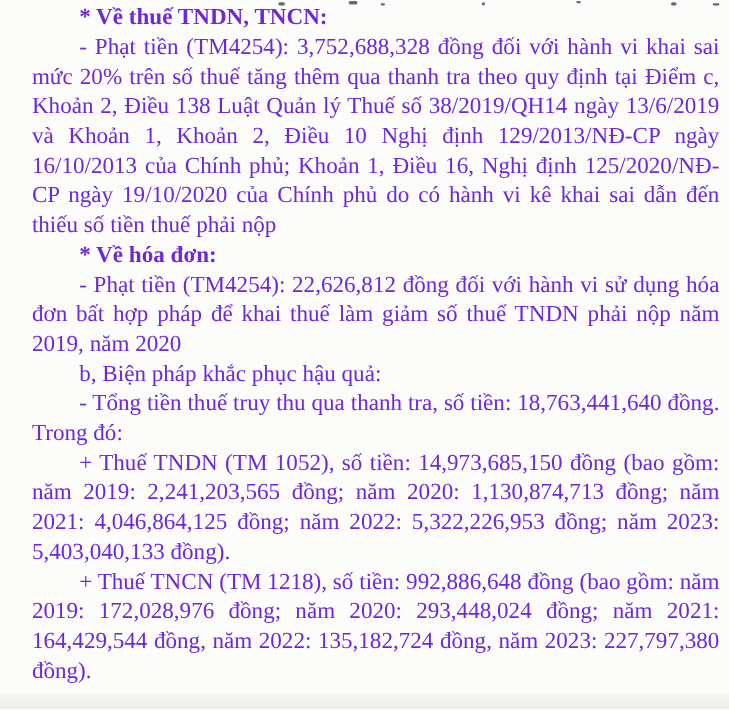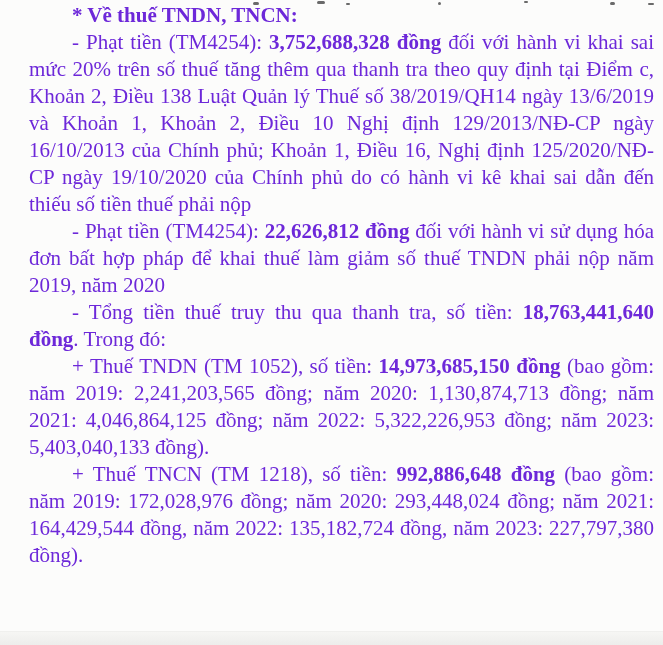--- a/index.html
+++ b/index.html
@@ -30,21 +30,21 @@
   .content p {
     margin: 0;
     text-indent: 43px;
     text-align: justify;
   }
   .content p.heading {
     font-weight: 700;
     text-align: left;
   }
   .content strong {
-    font-weight: 700;
+    font-weight: 400;
   }
   
   .speck {
     position: absolute;
     background: #3a3a3a;
     opacity: 0.75;
     border-radius: 2px;
   }
   
   .bottom-strip {
@@ -66,21 +66,23 @@
   <div class="speck" style="left:317px; top:1px; width:8px; height:3px;"></div>
   <div class="speck" style="left:346px; top:3px; width:4px; height:2px;"></div>
   <div class="speck" style="left:438px; top:2px; width:3px; height:3px;"></div>
   <div class="speck" style="left:524px; top:1px; width:4px; height:2px;"></div>
   <div class="speck" style="left:610px; top:2px; width:5px; height:3px;"></div>
   <div class="speck" style="left:648px; top:3px; width:6px; height:2px;"></div>
 
   <div class="content">
       <p class="heading"><span>* Về thuế TNDN, TNCN:</span></p>
       <p class="para"><span>- Phạt tiền (TM4254): </span><strong>3,752,688,328 đồng</strong><span> đối với hành vi khai sai mức 20% trên số thuế tăng thêm qua thanh tra theo quy định tại Điểm c, Khoản 2, Điều 138 Luật Quản lý Thuế số 38/2019/QH14 ngày 13/6/2019 và Khoản 1, Khoản 2, Điều 10 Nghị định 129/2013/NĐ-CP ngày 16/10/2013 của Chính phủ; Khoản 1, Điều 16, Nghị định 125/2020/NĐ-CP ngày 19/10/2020 của Chính phủ do có hành vi kê khai sai dẫn đến thiếu số tiền thuế phải nộp</span></p>
+      <p class="heading"><span>* Về hóa đơn:</span></p>
       <p class="para"><span>- Phạt tiền (TM4254): </span><strong>22,626,812 đồng</strong><span> đối với hành vi sử dụng hóa đơn bất hợp pháp để khai thuế làm giảm số thuế TNDN phải nộp năm 2019, năm 2020</span></p>
+      <p class="para"><span>b, Biện pháp khắc phục hậu quả:</span></p>
       <p class="para"><span>- Tổng tiền thuế truy thu qua thanh tra, số tiền: </span><strong>18,763,441,640 đồng</strong><span>. Trong đó:</span></p>
       <p class="para"><span>+ Thuế TNDN (TM 1052), số tiền: </span><strong>14,973,685,150 đồng</strong><span> (bao gồm: năm 2019: 2,241,203,565 đồng; năm 2020: 1,130,874,713 đồng; năm 2021: 4,046,864,125 đồng; năm 2022: 5,322,226,953 đồng; năm 2023: 5,403,040,133 đồng).</span></p>
       <p class="para"><span>+ Thuế TNCN (TM 1218), số tiền: </span><strong>992,886,648 đồng</strong><span> (bao gồm: năm 2019: 172,028,976 đồng; năm 2020: 293,448,024 đồng; năm 2021: 164,429,544 đồng, năm 2022: 135,182,724 đồng, năm 2023: 227,797,380 đồng).</span></p>
     </div>
 
   <div class="bottom-strip"></div>
 
 </div>
 
 </body></html>

